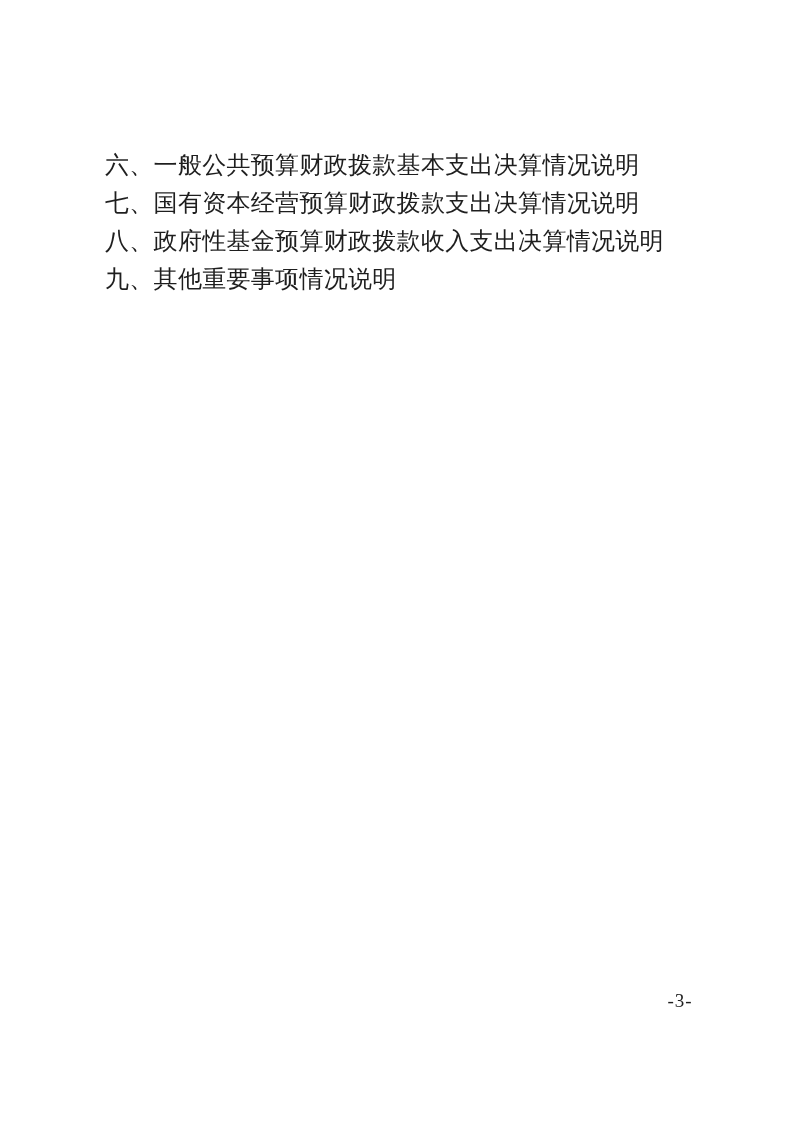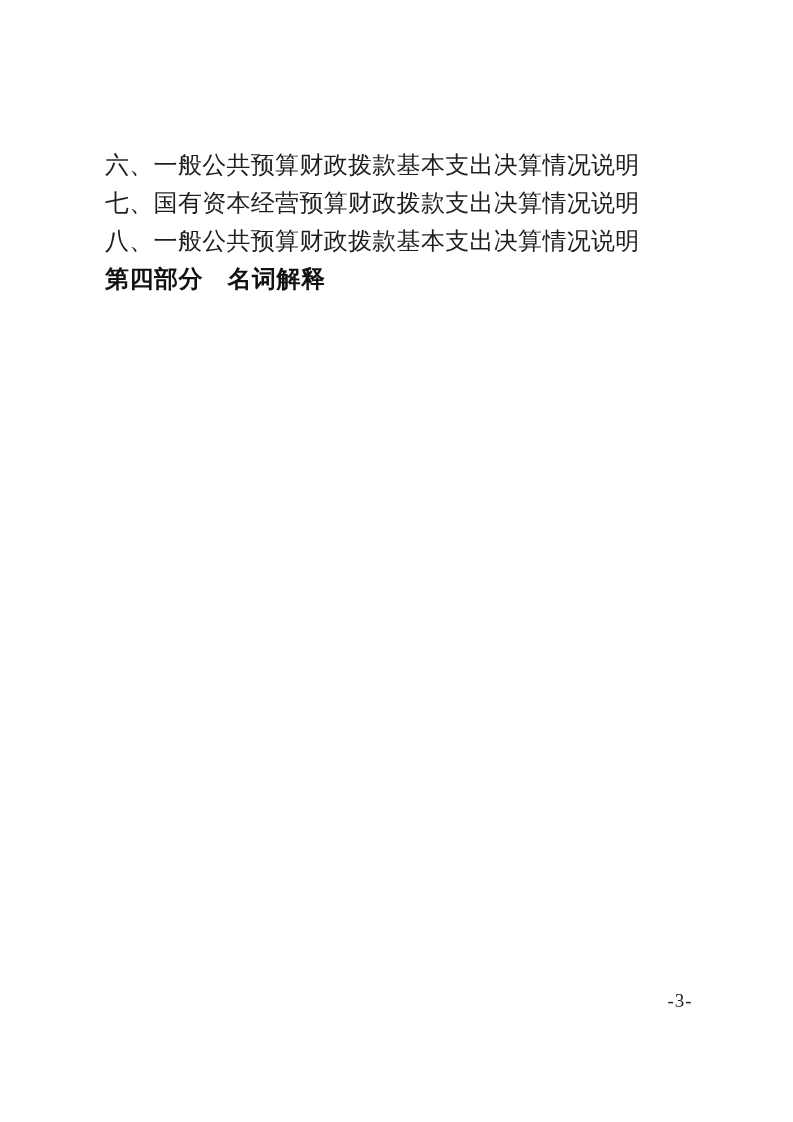--- a/index.html
+++ b/index.html
@@ -54,17 +54,17 @@
     font-family: "Liberation Serif", "DejaVu Serif", serif;
   }
 </style>
 </head>
 <body>
 
 <div class="page">
   <div class="toc-block">
     <span class="toc-line">六、一般公共预算财政拨款基本支出决算情况说明</span>
     <span class="toc-line">七、国有资本经营预算财政拨款支出决算情况说明</span>
-    <span class="toc-line">八、一般公共预算财政拨款基本支出决算情况说明</span>
-    <span class="section-heading">第四部分　名词解释</span>
+    <span class="toc-line">八、政府性基金预算财政拨款收入支出决算情况说明</span>
+    <span class="toc-line">九、其他重要事项情况说明</span>
   </div>
   <div class="page-number">-3-</div>
 </div>
 
 </body></html>

